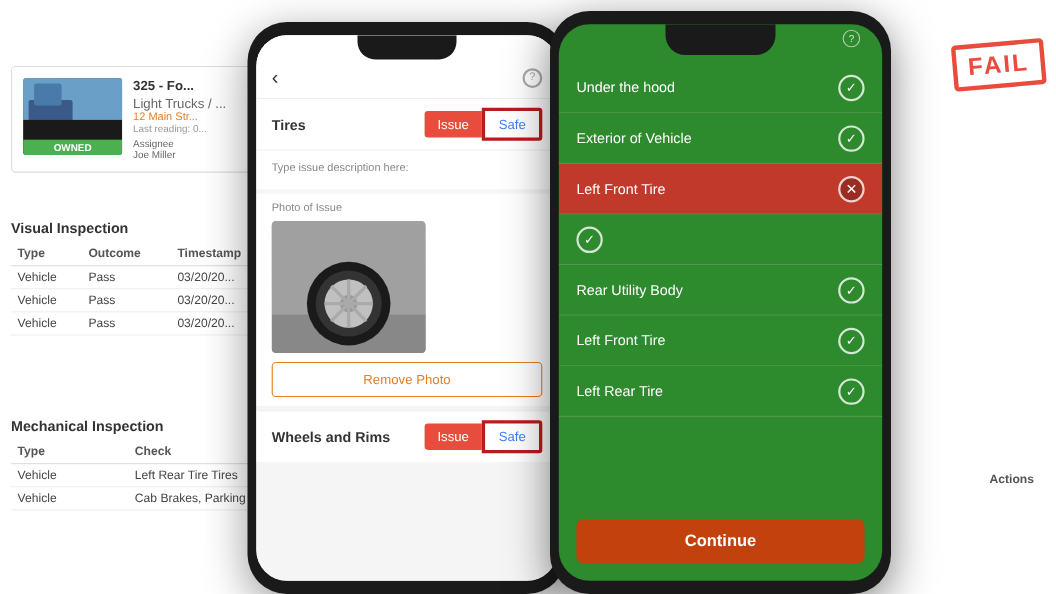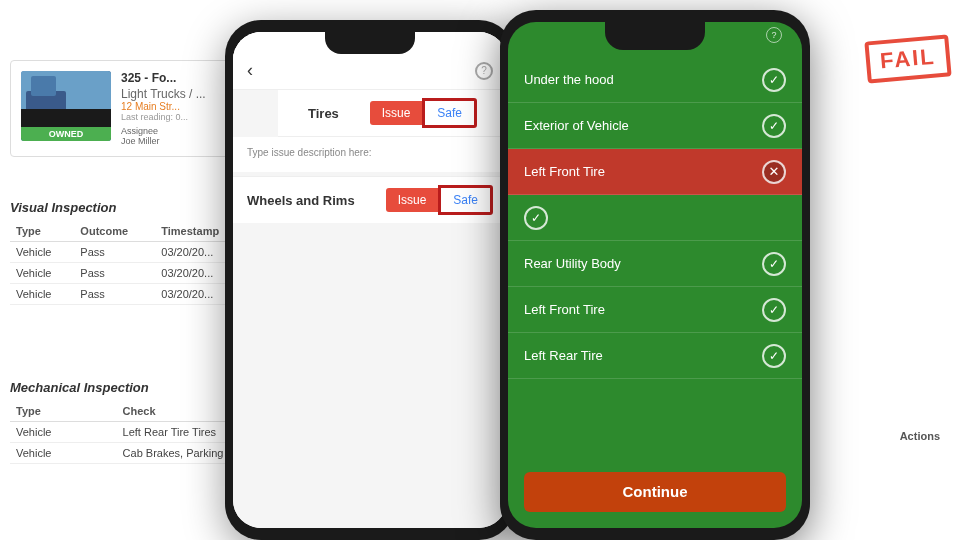--- a/index.html
+++ b/index.html
@@ -81,21 +81,20 @@
     .inspection-section {
       position: absolute;
       top: 200px; left: 10px;
       width: 240px;
     }
     .section-title {
       font-size: 13px;
       font-weight: bold;
       color: #333;
       margin-bottom: 6px;
-      font-style: italic;
     }
     .table {
       width: 100%;
       border-collapse: collapse;
       font-size: 11px;
     }
     .table th {
       text-align: left;
       padding: 4px 6px;
       border-bottom: 1px solid #ddd;
@@ -195,24 +194,23 @@
       border: 2px solid #aaa;
       border-radius: 50%;
       display: flex; align-items: center; justify-content: center;
       font-size: 10px; color: #aaa;
     }
 
     
     .p1-section-header {
       display: flex;
       align-items: center;
-      padding: 8px 30px;
+      padding: 8px 14px;
       background: #fff;
       border-bottom: 1px solid #eee;
-      margin-left: 45px;
     }
     .p1-section-label {
       flex: 1;
       font-size: 13px;
       font-weight: 600;
       color: #333;
     }
     .p1-btn-issue {
       background: #e74c3c;
       color: white;
@@ -524,20 +522,43 @@
       <div class="p1-section-header">
         <span class="p1-section-label">Tires</span>
         <button class="p1-btn-issue">Issue</button>
         <button class="p1-btn-safe">Safe</button>
       </div>
 
       <div class="p1-issue-area">
         <div class="p1-issue-label">Type issue description here:</div>
       </div>
 
+      <div class="p1-photo-section">
+        <div class="p1-photo-label">Photo of Issue</div>
+        <div class="p1-photo-thumb">
+          
+          <svg viewBox="0 0 140 120" xmlns="http://www.w3.org/2000/svg">
+            <rect x="0" y="0" width="140" height="120" fill="#a0a0a0"></rect>
+
+            <rect x="0" y="85" width="140" height="35" fill="#888"></rect>
+
+            <circle cx="70" cy="75" r="38" fill="#1a1a1a"></circle>
+            <circle cx="70" cy="75" r="30" fill="#333"></circle>
+
+            <circle cx="70" cy="75" r="22" fill="#c0c0c0"></circle>
+            <circle cx="70" cy="75" r="8" fill="#999"></circle>
+
+            <line x1="70" y1="53" x2="70" y2="97" stroke="#aaa" stroke-width="3"></line>
+            <line x1="48" y1="75" x2="92" y2="75" stroke="#aaa" stroke-width="3"></line>
+            <line x1="54" y1="59" x2="86" y2="91" stroke="#aaa" stroke-width="3"></line>
+            <line x1="86" y1="59" x2="54" y2="91" stroke="#aaa" stroke-width="3"></line>
+          </svg>
+        </div>
+        <div class="p1-remove-btn">Remove Photo</div>
+      </div>
 
       <div class="p1-section-header2">
         <span class="p1-section-label">Wheels and Rims</span>
         <button class="p1-btn-issue">Issue</button>
         <button class="p1-btn-safe">Safe</button>
       </div>
 
     </div>
   </div>
 </div>

